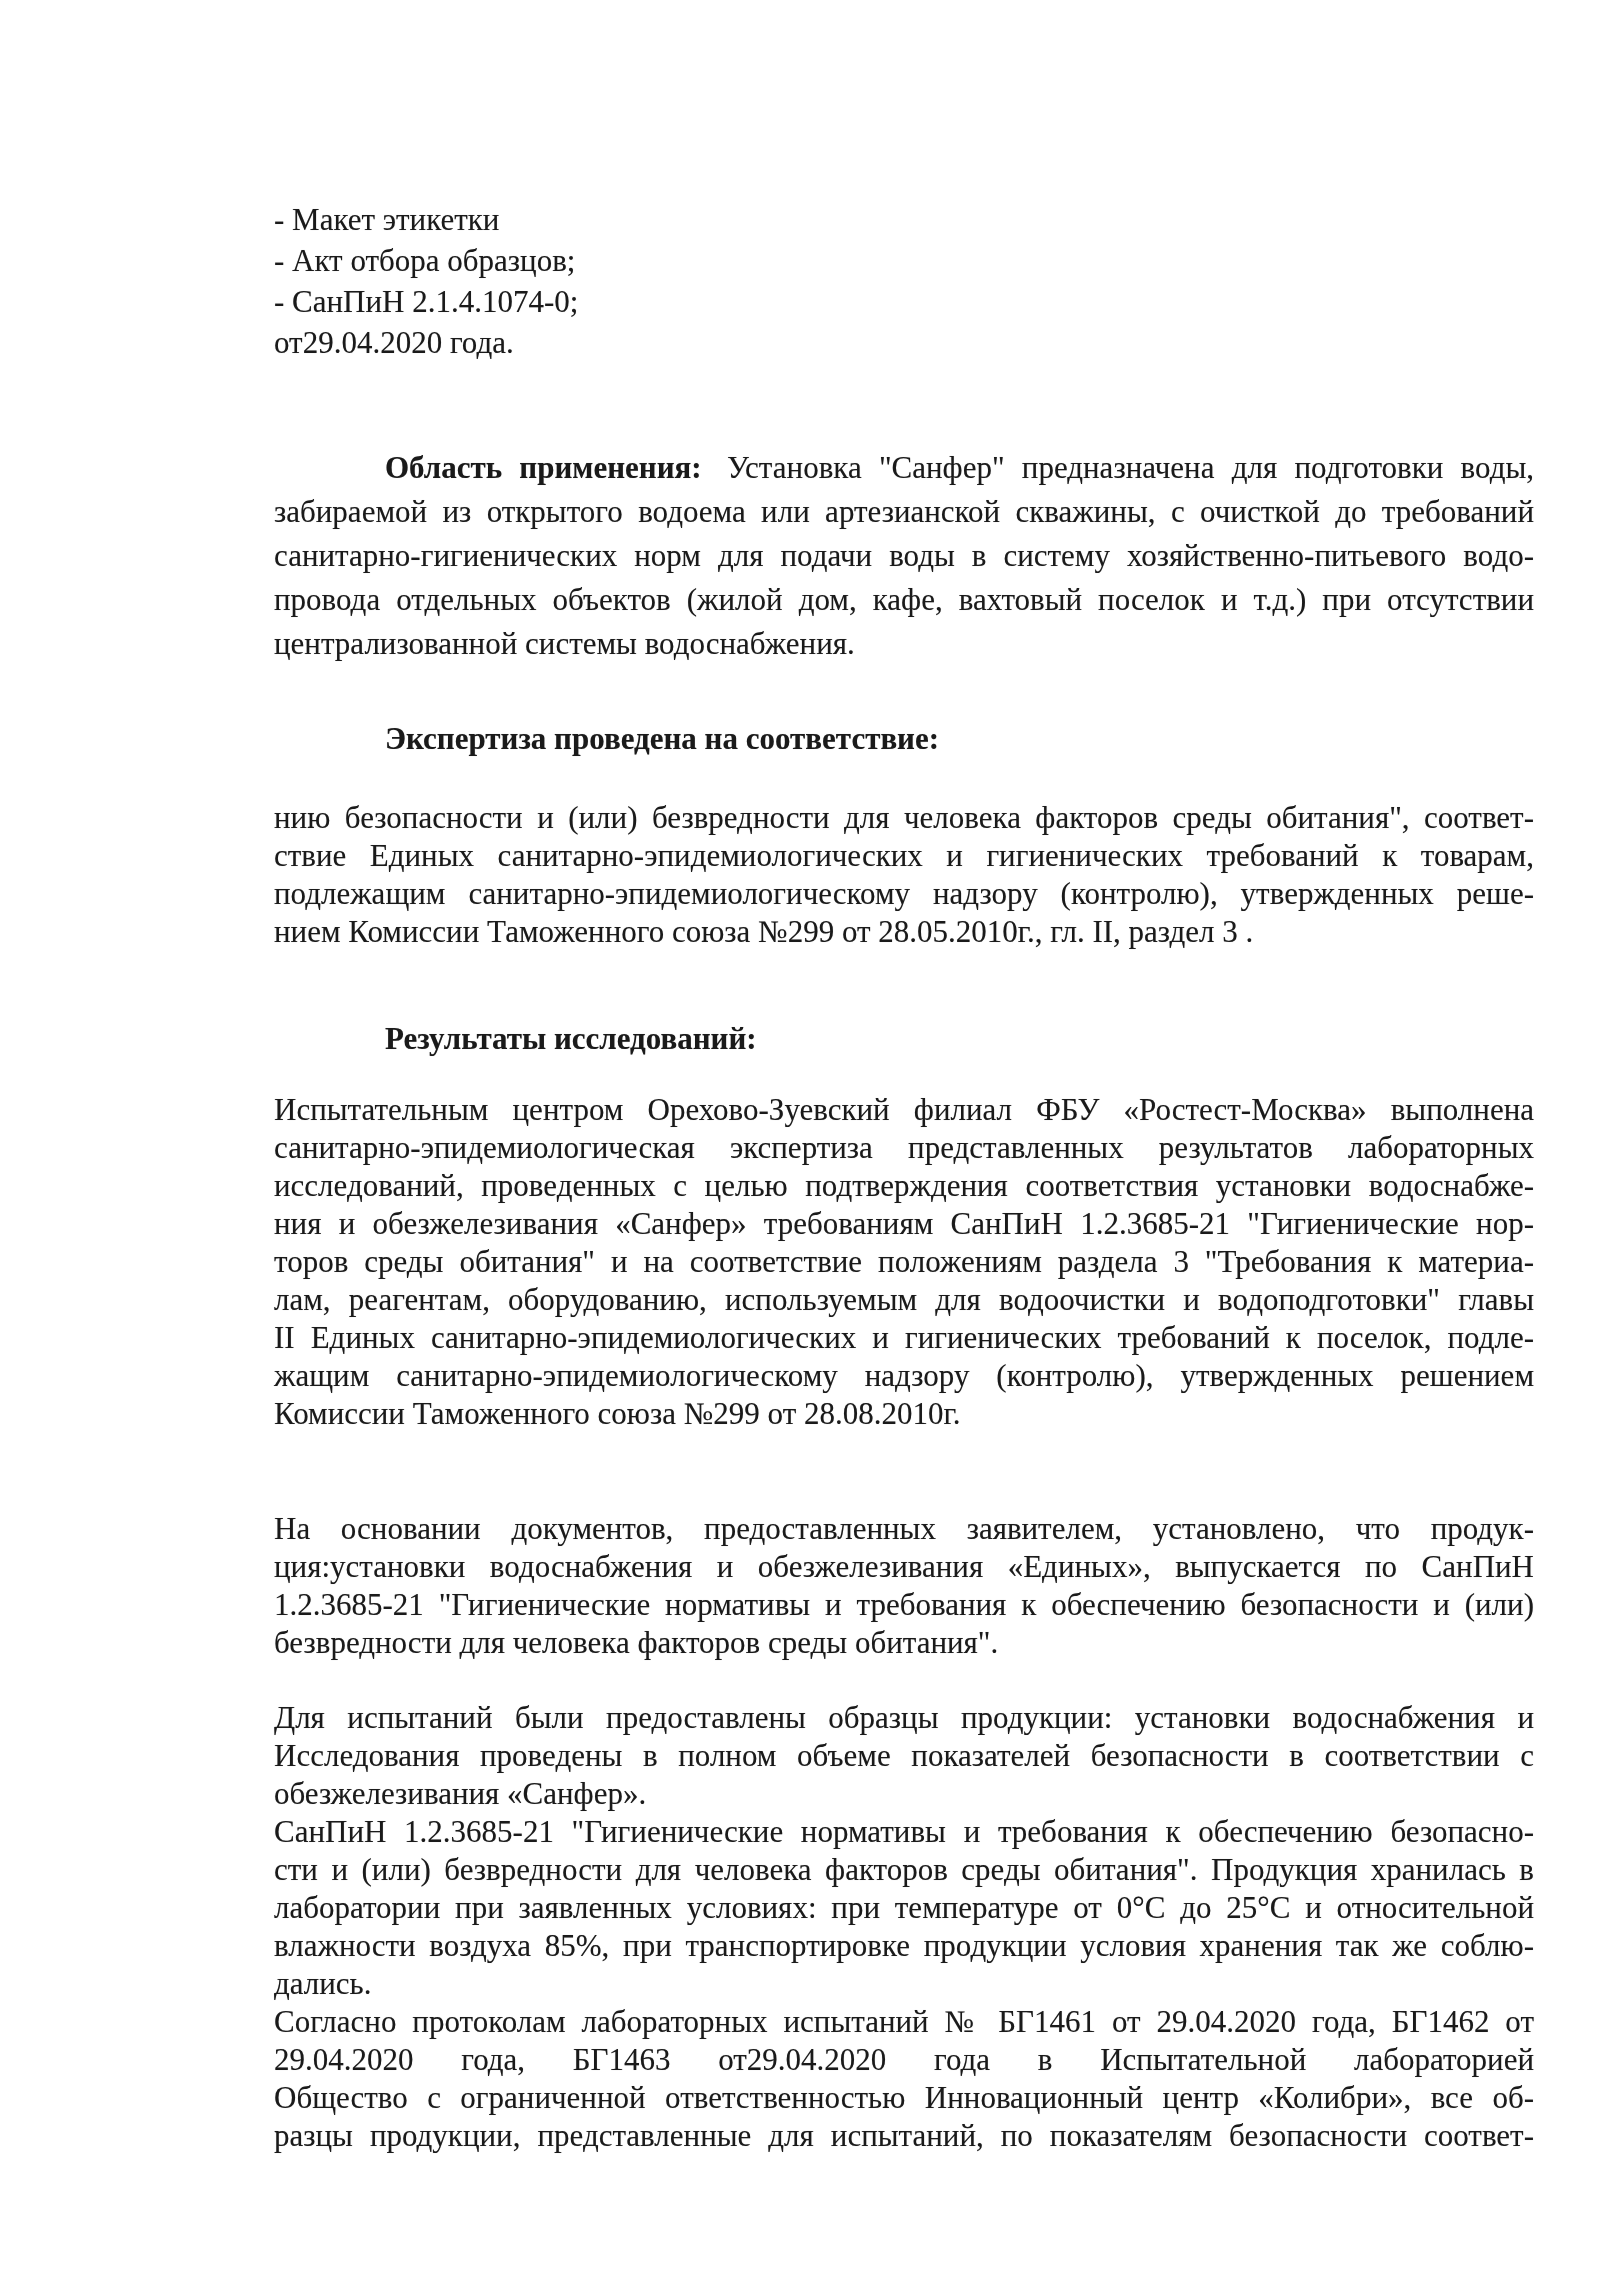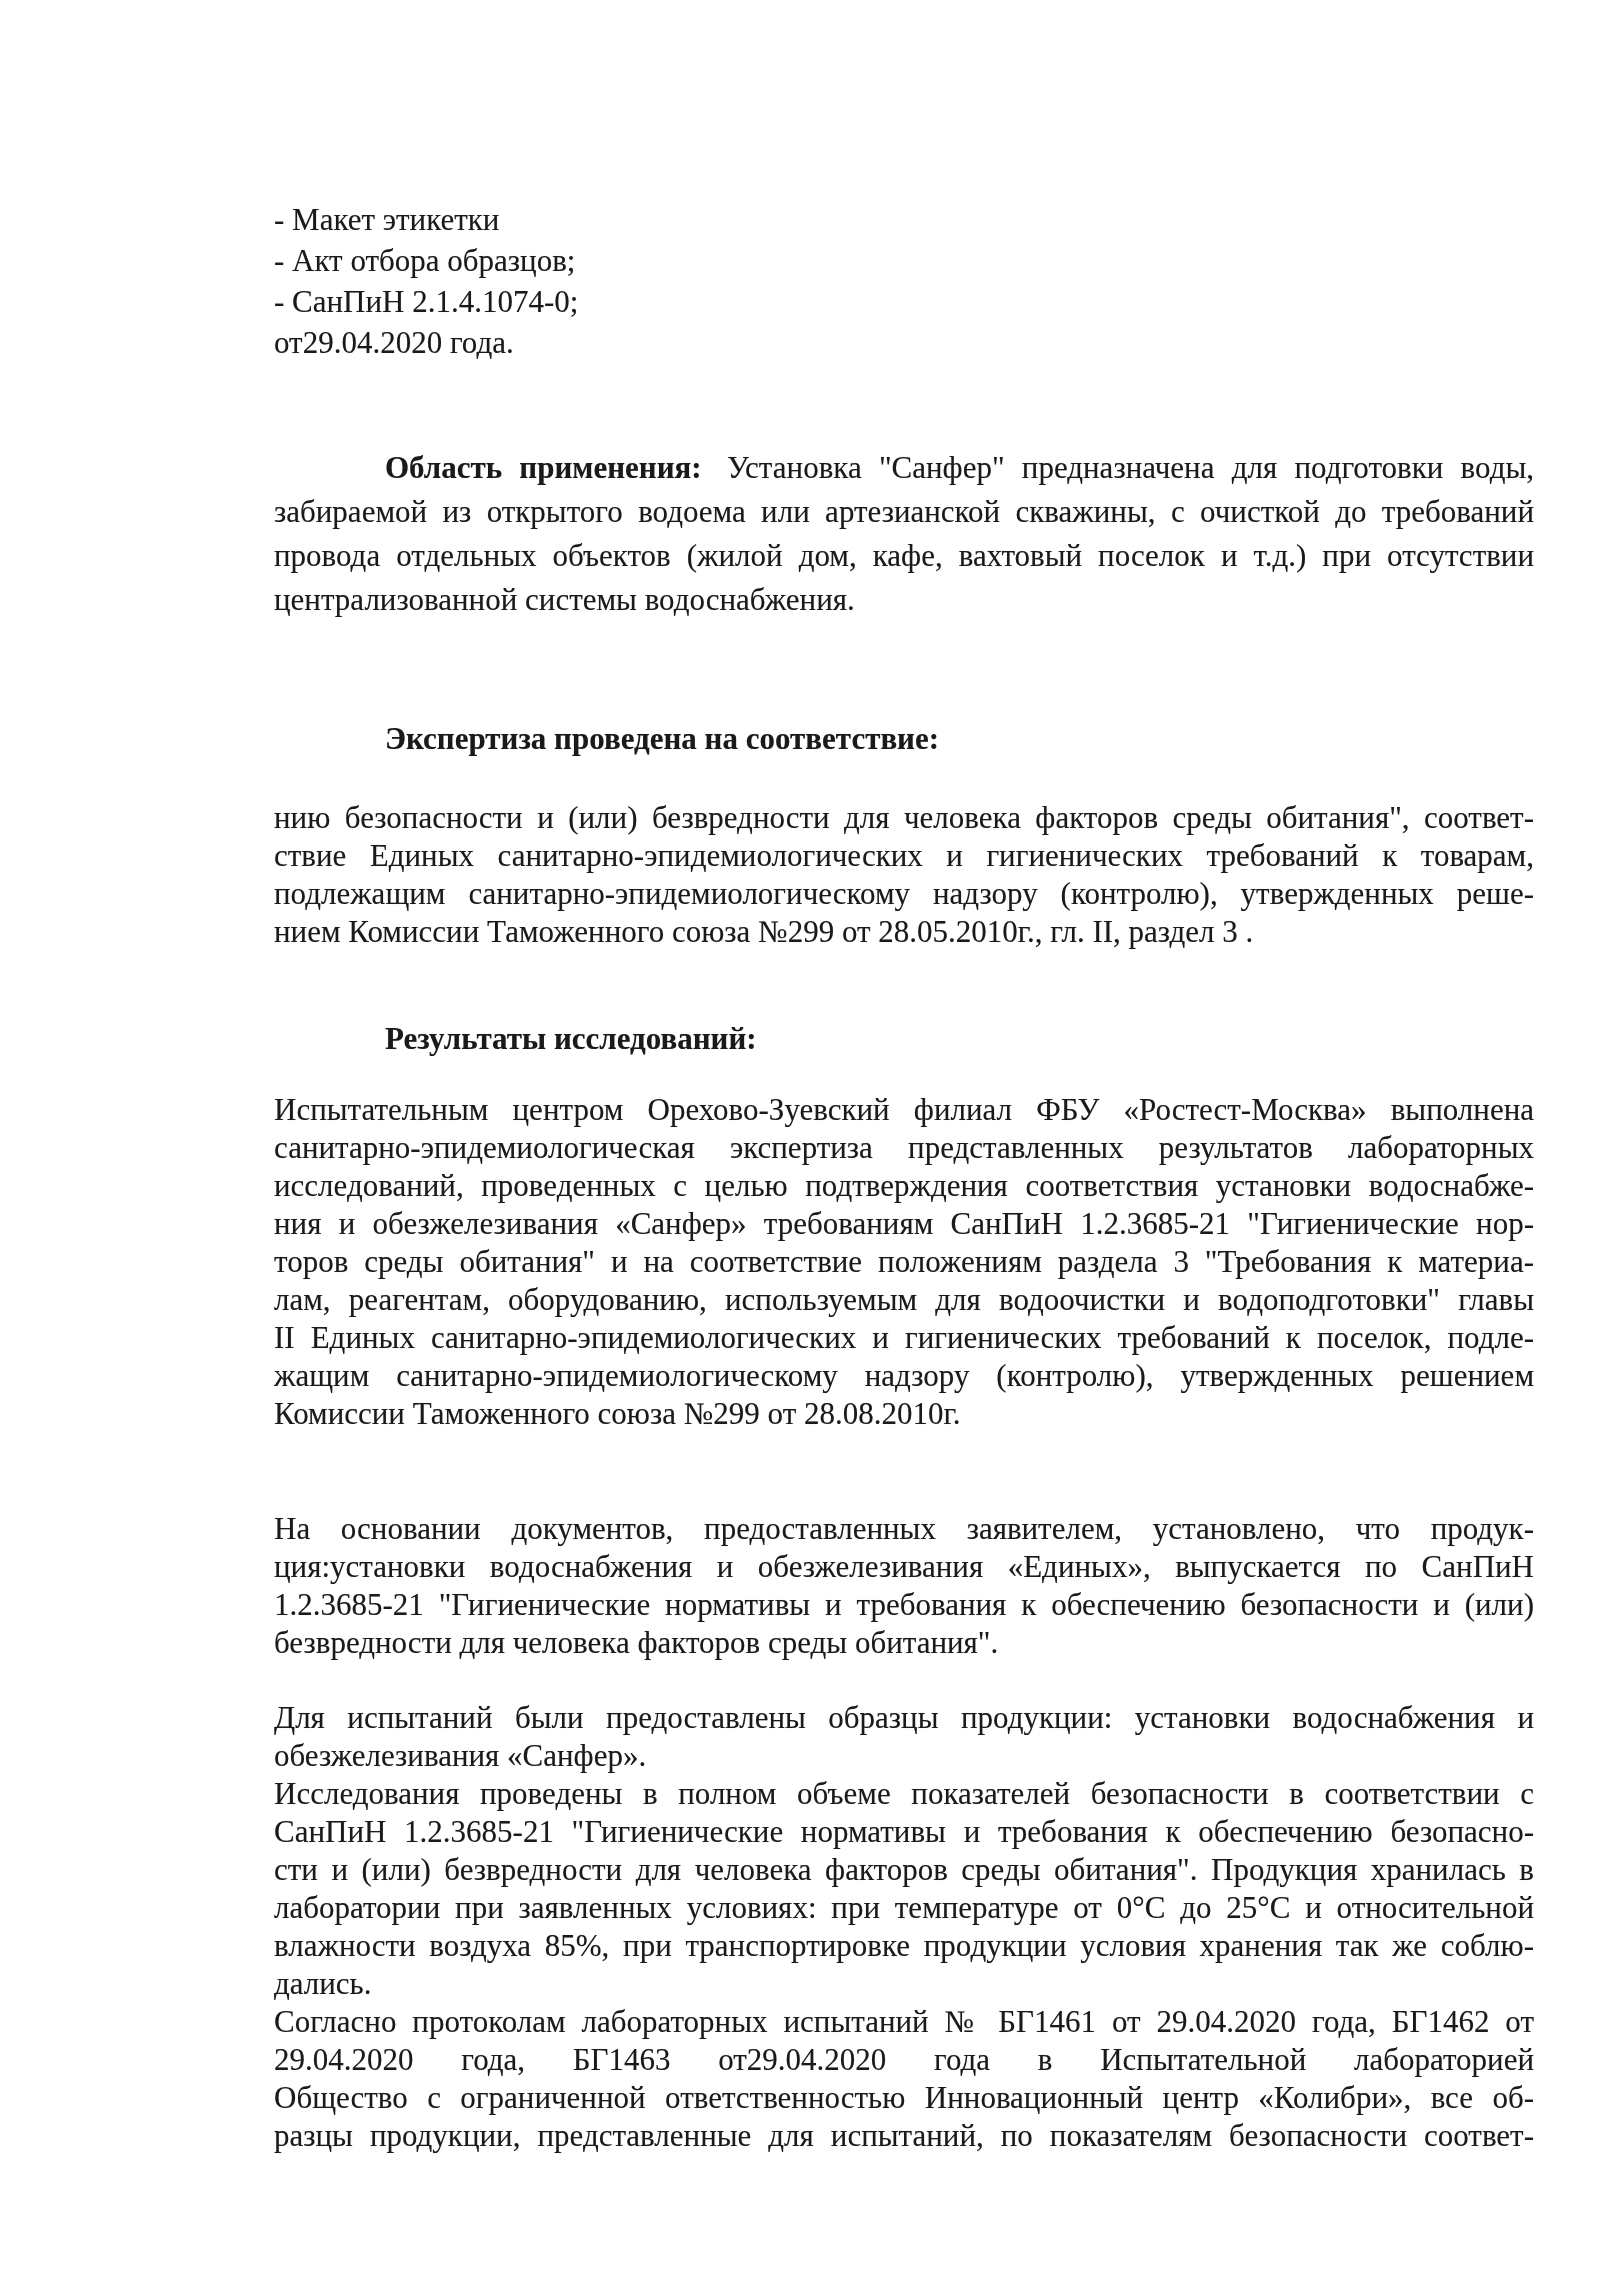--- a/index.html
+++ b/index.html
@@ -39,20 +39,21 @@
 <div class="page">
     <div class="block" style="top: 167px;">
       <div class="ln" style="height: 41px; line-height: 41px;">- Макет этикетки</div>
       <div class="ln" style="height: 41px; line-height: 41px;">- Акт отбора образцов;</div>
       <div class="ln" style="height: 41px; line-height: 41px;">- СанПиН 2.1.4.1074-0;</div>
       <div class="ln" style="height: 41px; line-height: 41px;">от29.04.2020 года.</div>
     </div>
     <div class="block" style="top: 414px;">
       <div class="ln j ind" style="height: 44px; line-height: 44px;"><b>Область применения:</b> Установка "Санфер" предназначена для подготовки воды,</div>
       <div class="ln j" style="height: 44px; line-height: 44px;">забираемой из открытого водоема или артезианской скважины, с очисткой до требований</div>
+      <div class="ln j" style="height: 44px; line-height: 44px;">санитарно-гигиенических норм для подачи воды в систему хозяйственно-питьевого водо-</div>
       <div class="ln j" style="height: 44px; line-height: 44px;">провода отдельных объектов (жилой дом, кафе, вахтовый поселок и т.д.) при отсутствии</div>
       <div class="ln" style="height: 44px; line-height: 44px;">централизованной системы водоснабжения.</div>
     </div>
     <div class="block" style="top: 688px;">
       <div class="ln ind" style="height: 38px; line-height: 38px;"><b>Экспертиза проведена на соответствие:</b></div>
     </div>
     <div class="block" style="top: 767px;">
       <div class="ln j" style="height: 38px; line-height: 38px;">нию безопасности и (или) безвредности для человека факторов среды обитания", соответ-</div>
       <div class="ln j" style="height: 38px; line-height: 38px;">ствие Единых санитарно-эпидемиологических и гигиенических требований к товарам,</div>
       <div class="ln j" style="height: 38px; line-height: 38px;">подлежащим санитарно-эпидемиологическому надзору (контролю), утвержденных реше-</div>
@@ -73,22 +74,22 @@
       <div class="ln" style="height: 38px; line-height: 38px;">Комиссии Таможенного союза №299 от 28.08.2010г.</div>
     </div>
     <div class="block" style="top: 1478px;">
       <div class="ln j" style="height: 38px; line-height: 38px;">На основании документов, предоставленных заявителем, установлено, что продук-</div>
       <div class="ln j" style="height: 38px; line-height: 38px;">ция:установки водоснабжения и обезжелезивания «Единых», выпускается по СанПиН</div>
       <div class="ln j" style="height: 38px; line-height: 38px;">1.2.3685-21 "Гигиенические нормативы и требования к обеспечению безопасности и (или)</div>
       <div class="ln" style="height: 38px; line-height: 38px;">безвредности для человека факторов среды обитания".</div>
     </div>
     <div class="block" style="top: 1667px;">
       <div class="ln j" style="height: 38px; line-height: 38px;">Для испытаний были предоставлены образцы продукции: установки водоснабжения и</div>
+      <div class="ln j" style="height: 38px; line-height: 38px;">Исследования проведены в полном объеме показателей безопасности в соответствии с</div>
       <div class="ln" style="height: 38px; line-height: 38px;">обезжелезивания «Санфер».</div>
-      <div class="ln j" style="height: 38px; line-height: 38px;">Исследования проведены в полном объеме показателей безопасности в соответствии с</div>
       <div class="ln j" style="height: 38px; line-height: 38px;">СанПиН 1.2.3685-21 "Гигиенические нормативы и требования к обеспечению безопасно-</div>
       <div class="ln j" style="height: 38px; line-height: 38px;">сти и (или) безвредности для человека факторов среды обитания". Продукция хранилась в</div>
       <div class="ln j" style="height: 38px; line-height: 38px;">лаборатории при заявленных условиях: при температуре от 0°С до 25°С и относительной</div>
       <div class="ln j" style="height: 38px; line-height: 38px;">влажности воздуха 85%, при транспортировке продукции условия хранения так же соблю-</div>
       <div class="ln" style="height: 38px; line-height: 38px;">дались.</div>
       <div class="ln j" style="height: 38px; line-height: 38px;">Согласно протоколам лабораторных испытаний № БГ1461 от 29.04.2020 года, БГ1462 от</div>
       <div class="ln j" style="height: 38px; line-height: 38px;">29.04.2020 года, БГ1463 от29.04.2020 года в Испытательной лабораторией</div>
       <div class="ln j" style="height: 38px; line-height: 38px;">Общество с ограниченной ответственностью Инновационный центр «Колибри», все об-</div>
       <div class="ln j" style="height: 38px; line-height: 38px;">разцы продукции, представленные для испытаний, по показателям безопасности соответ-</div>
     </div>

